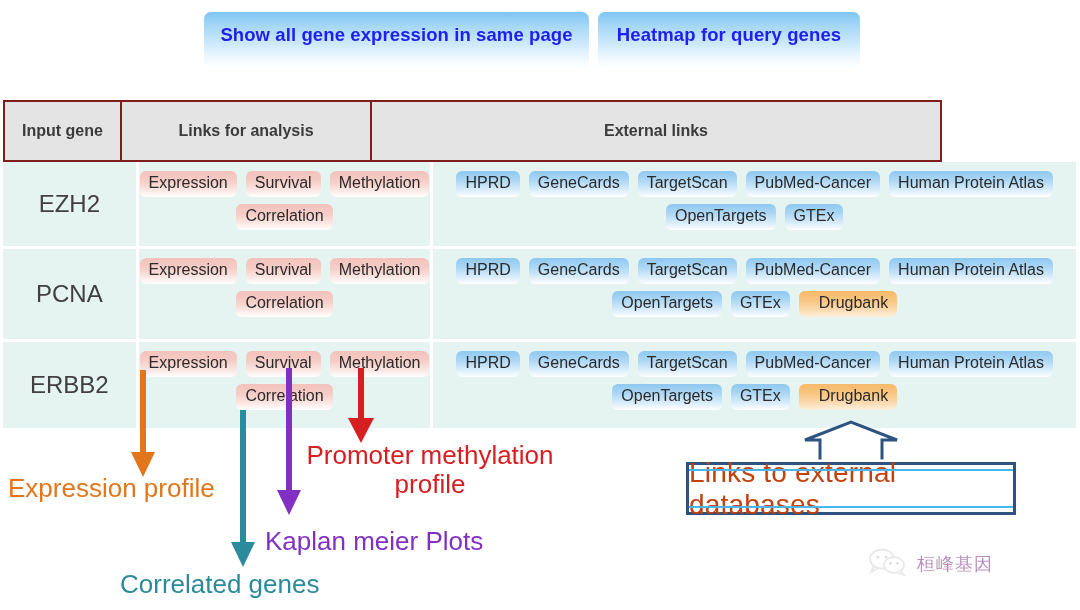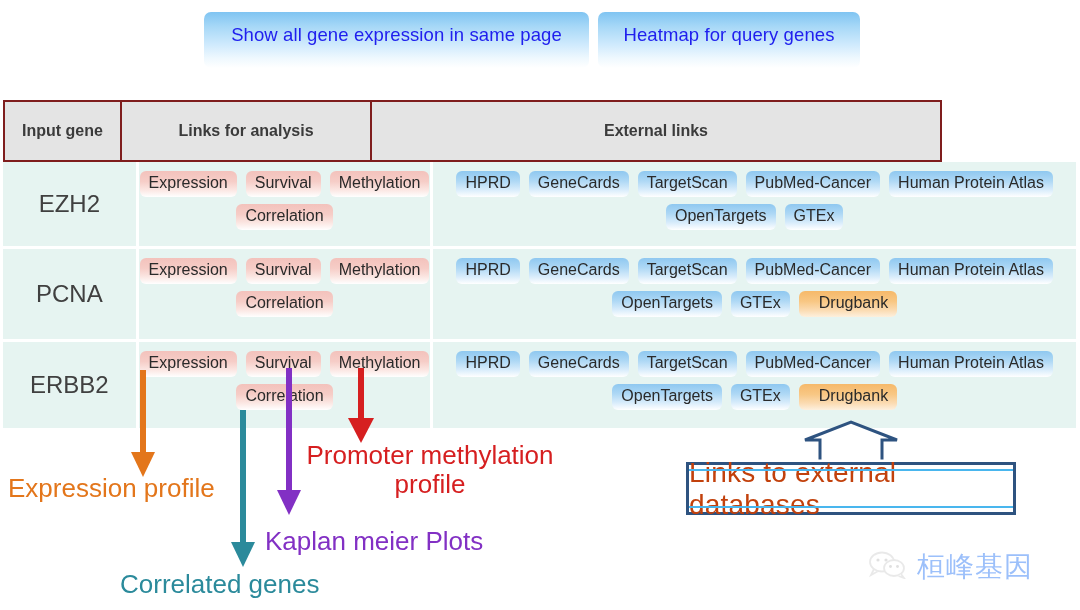--- a/index.html
+++ b/index.html
@@ -11,21 +11,21 @@
   }
   .stage{position:absolute;left:0;top:0;width:1080px;height:610px;}
 
   
   .topbar{position:absolute;left:0;top:12px;width:1080px;height:66px;}
   .act-btn{
     position:absolute;top:0;height:56px;
     border-radius:7px;
     background:linear-gradient(to bottom,#7fc4f2 0%,#a7d8f7 26%,#cfeafd 58%,#eef8fe 82%,#ffffff 100%);
     color:#2020ee;
-    font-size:18.5px;font-weight:normal;
+    font-size:18.5px;font-weight:bold;
     display:flex;align-items:center;justify-content:center;
     letter-spacing:.1px;
     padding-bottom:10px;
     box-sizing:border-box;
   }
   #btn-showall{left:204px;width:385px;}
   #btn-heatmap{left:598px;width:262px;}
 
   
   .table{
@@ -107,21 +107,21 @@
   }
   .callout-label{
     font-size:28px;color:#c2410c;letter-spacing:.2px;
   }
 
   
   .watermark{
     position:absolute;left:868px;top:548px;
     display:flex;align-items:center;gap:9px;opacity:.5;
   }
-  .wm-text{font-size:28px;color:#3b82f6;letter-spacing:1px;
+  .wm-text{font-size:18px;color:#701a75;letter-spacing:1px;
     font-family:"DejaVu Sans",sans-serif;}
 </style>
 </head>
 <body>
 
 <div class="stage">
 
   <div class="topbar">
     <div class="act-btn" id="btn-showall">Show all gene expression in same page</div>
     <div class="act-btn" id="btn-heatmap">Heatmap for query genes</div>

